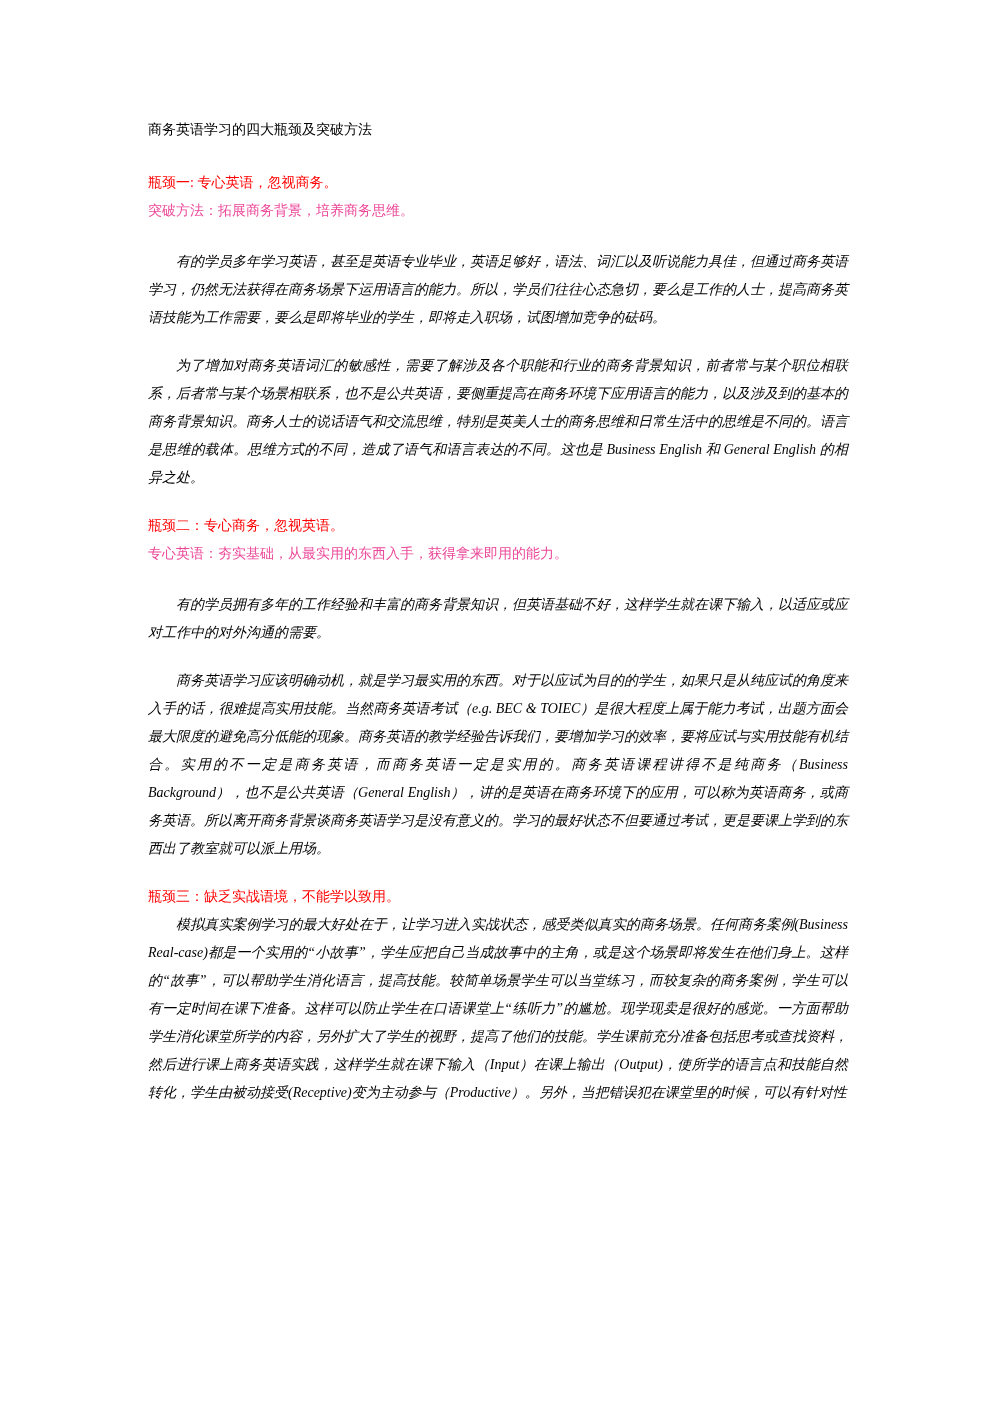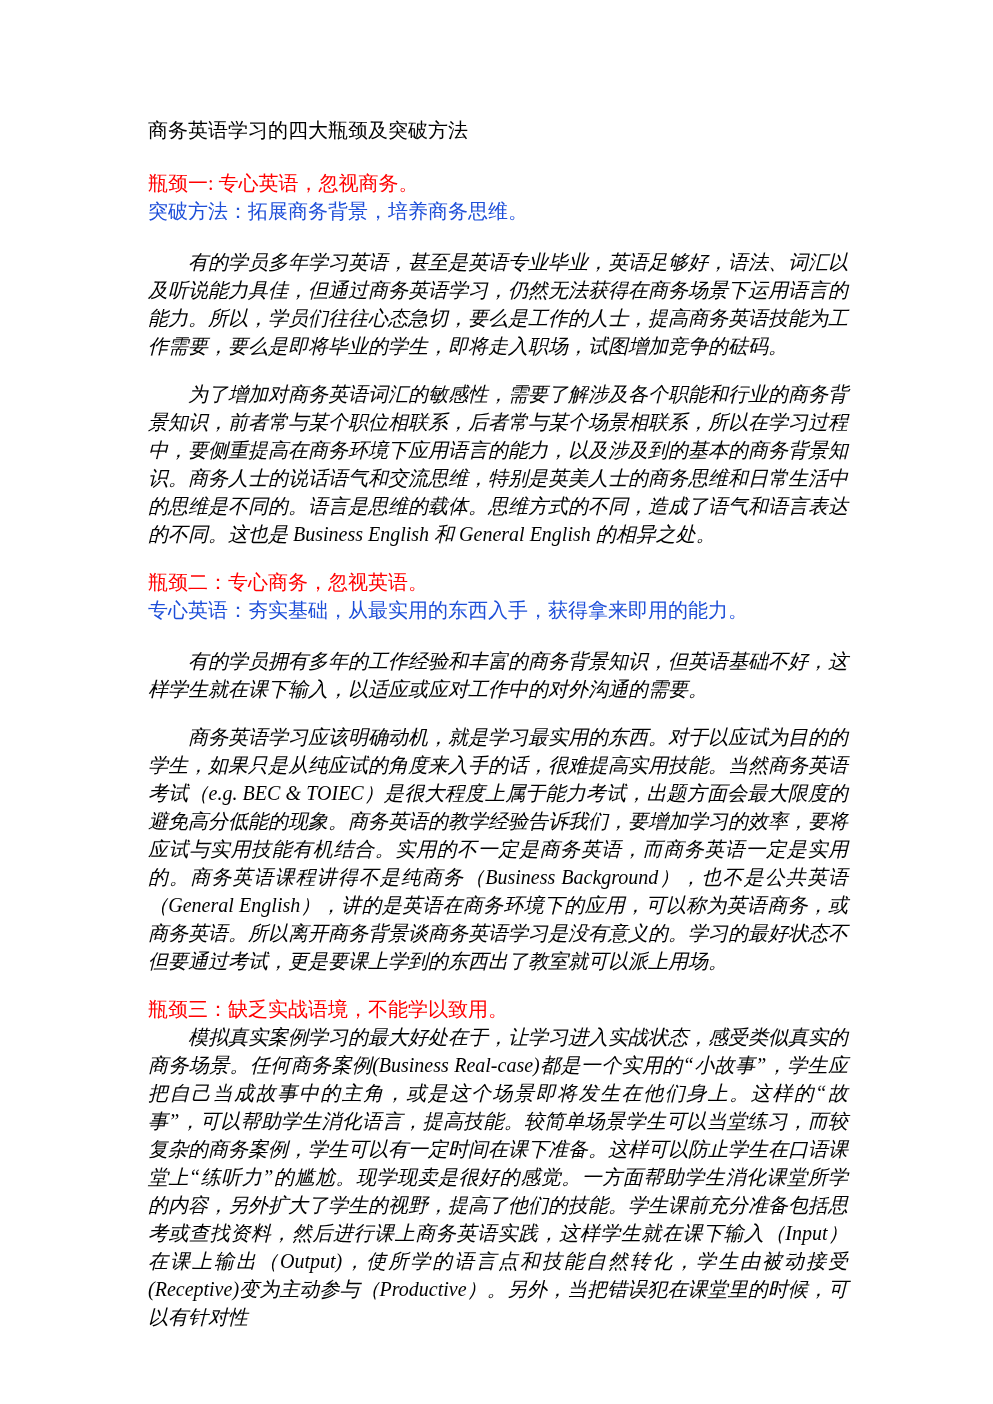--- a/index.html
+++ b/index.html
@@ -8,38 +8,38 @@
     background: #ffffff;
   }
   .page {
     position: relative;
     width: 993px;
     height: 1404px;
     background: #ffffff;
     box-sizing: border-box;
     padding: 116px 145px 0 148px;
     font-family: "Liberation Serif", "DejaVu Serif", serif;
-    font-size: 20px;
+    font-size: 14px;
     line-height: 28px;
     color: #000000;
     overflow: hidden;
   }
   p {
     margin: 0;
     padding: 0;
   }
   .doc-title {
     margin-bottom: 25px;
     text-align: left;
   }
   .red-line {
     color: #ff0000;
   }
   .red-method {
-    color: #1d4ed8;
+    color: #ec4899;
     margin-bottom: 23px;
   }
   .body-para {
     text-align: justify;
     text-indent: 2em;
     margin-bottom: 20px;
     font-style: italic;
   }
   .section {
     margin: 0;
@@ -49,21 +49,21 @@
 <body>
 
 <div class="page">
 
   <p class="doc-title">商务英语学习的四大瓶颈及突破方法</p>
 
   <div class="section">
     <p class="red-line">瓶颈一: 专心英语，忽视商务。</p>
     <p class="red-method">突破方法：拓展商务背景，培养商务思维。</p>
     <p class="body-para">有的学员多年学习英语，甚至是英语专业毕业，英语足够好，语法、词汇以及听说能力具佳，但通过商务英语学习，仍然无法获得在商务场景下运用语言的能力。所以，学员们往往心态急切，要么是工作的人士，提高商务英语技能为工作需要，要么是即将毕业的学生，即将走入职场，试图增加竞争的砝码。</p>
-    <p class="body-para">为了增加对商务英语词汇的敏感性，需要了解涉及各个职能和行业的商务背景知识，前者常与某个职位相联系，后者常与某个场景相联系，所以在学习过程中，要侧重提高在商务环境下应用语言的能力，以及涉及到的基本的商务背景知识。商务人士的说话语气和交流思维，特别是英美人士的商务思维和日常生活中的思维是不同的。语言是思维的载体。思维方式的不同，造成了语气和语言表达的不同。这也是 Business English 和 General English 的相异之处。</p>
+    <p class="body-para">为了增加对商务英语词汇的敏感性，需要了解涉及各个职能和行业的商务背景知识，前者常与某个职位相联系，后者常与某个场景相联系，也不是公共英语，要侧重提高在商务环境下应用语言的能力，以及涉及到的基本的商务背景知识。商务人士的说话语气和交流思维，特别是英美人士的商务思维和日常生活中的思维是不同的。语言是思维的载体。思维方式的不同，造成了语气和语言表达的不同。这也是 Business English 和 General English 的相异之处。</p>
   </div>
 
   <div class="section">
     <p class="red-line">瓶颈二：专心商务，忽视英语。</p>
     <p class="red-method">专心英语：夯实基础，从最实用的东西入手，获得拿来即用的能力。</p>
     <p class="body-para">有的学员拥有多年的工作经验和丰富的商务背景知识，但英语基础不好，这样学生就在课下输入，以适应或应对工作中的对外沟通的需要。</p>
     <p class="body-para">商务英语学习应该明确动机，就是学习最实用的东西。对于以应试为目的的学生，如果只是从纯应试的角度来入手的话，很难提高实用技能。当然商务英语考试（e.g. BEC &amp; TOIEC）是很大程度上属于能力考试，出题方面会最大限度的避免高分低能的现象。商务英语的教学经验告诉我们，要增加学习的效率，要将应试与实用技能有机结合。实用的不一定是商务英语，而商务英语一定是实用的。商务英语课程讲得不是纯商务（Business Background），也不是公共英语（General English），讲的是英语在商务环境下的应用，可以称为英语商务，或商务英语。所以离开商务背景谈商务英语学习是没有意义的。学习的最好状态不但要通过考试，更是要课上学到的东西出了教室就可以派上用场。</p>
   </div>
 
   <div class="section">

